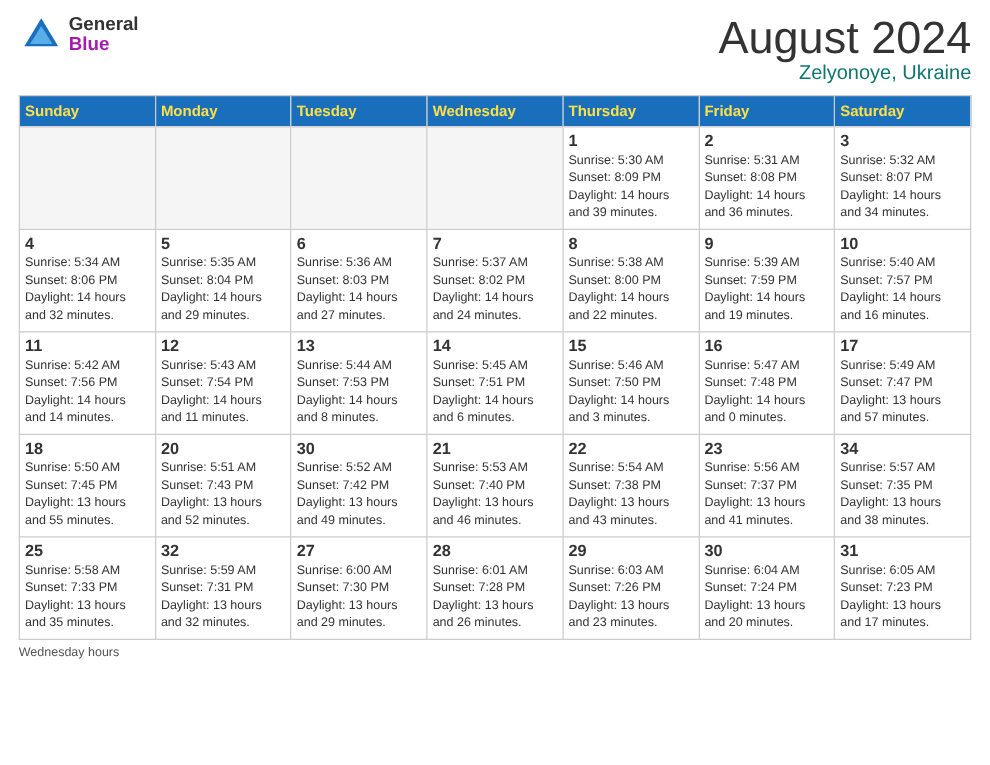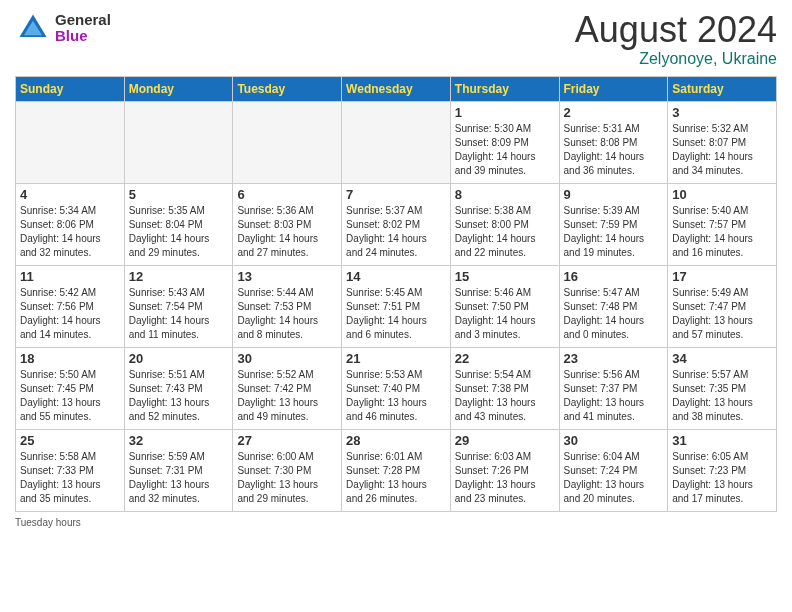--- a/index.html
+++ b/index.html
@@ -270,15 +270,15 @@
           </td>
           <td>
             <div class="day-number">31</div>
             <div class="day-info">Sunrise: 6:05 AM<br>Sunset: 7:23 PM<br>Daylight: 13 hours and 17 minutes.</div>
           </td>
         </tr>
       </tbody>
   </table>
 
   <div class="footer">
-    <span>Tuesday hours</span>
+    <span>Wednesday hours</span>
   </div>
 </div>
 
 </body></html>

